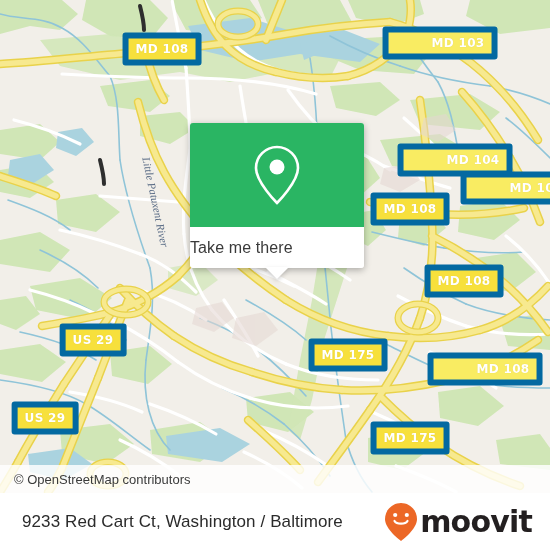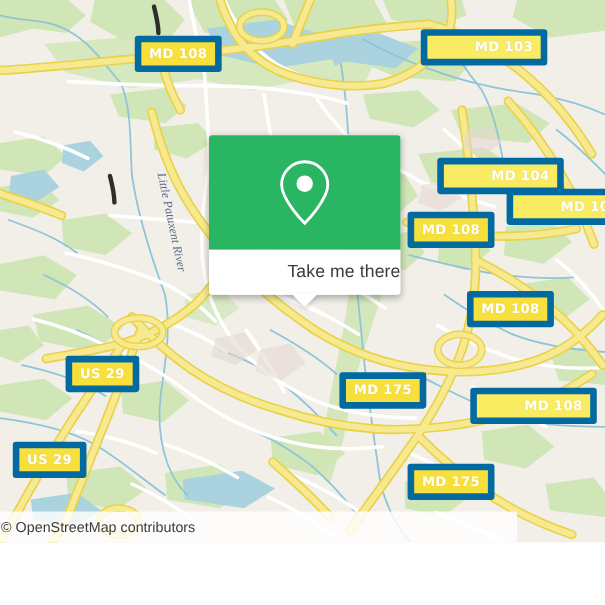--- a/index.html
+++ b/index.html
@@ -78,21 +78,21 @@
     display: flex;
     align-items: center;
     justify-content: center;
   }
   #popup-body {
     height: 41px;
     background: #ffffff;
     border-radius: 0 0 3px 3px;
     display: flex;
     align-items: center;
-    justify-content: flex-end;
+    justify-content: flex-start;
     position: relative;
   }
   #popup-label {
     color: #3a3a3a;
     font-size: 16px;
     letter-spacing: .1px;
   }
   #popup-tail {
     position: absolute;
     left: 50%;
@@ -103,27 +103,27 @@
     border-right: 12px solid transparent;
     border-top: 12px solid #ffffff;
     filter: drop-shadow(0 2px 2px rgba(0,0,0,.18));
   }
 
   
   #attribution {
     position: absolute;
     left: 0;
     top: 465px;
-    width: 470px;
+    width: 550px;
     height: 28px;
     background: rgba(255,255,255,.82);
     display: flex;
     align-items: center;
     box-sizing: border-box;
-    padding-left: 1px;
+    padding-left: 14px;
   }
   #attribution span {
     font-size: 13px;
     color: #3b3b3b;
   }
 
   
   #footer {
     position: absolute;
     left: 0;
@@ -443,14 +443,26 @@
         <span id="popup-label">Take me there</span>
         <div id="popup-tail"></div>
       </div>
     </div>
 
     <div id="attribution">
       <span>© OpenStreetMap contributors</span>
     </div>
   </div>
 
+  <div id="footer">
+    <div id="footer-title">9233 Red Cart Ct, Washington / Baltimore</div>
+    <div id="logo">
+      <svg width="34" height="40" viewBox="0 0 34 40">
+        <path d="M17 1 C8.2 1 1 8.2 1 17 C1 27.5 17 39 17 39 C17 39 33 27.5 33 17 C33 8.2 25.8 1 17 1 Z" fill="#ec6726"></path>
+        <circle cx="11.2" cy="13" r="2.1" fill="#ffffff"></circle>
+        <circle cx="22.8" cy="13" r="2.1" fill="#ffffff"></circle>
+        <path d="M10.5 19 C12.6 22.6 21.4 22.6 23.5 19" fill="none" stroke="#ffffff" stroke-width="2.2" stroke-linecap="round"></path>
+      </svg>
+      <span id="logo-word">moovit</span>
+    </div>
+  </div>
 
 </div>
 
 </body></html>

